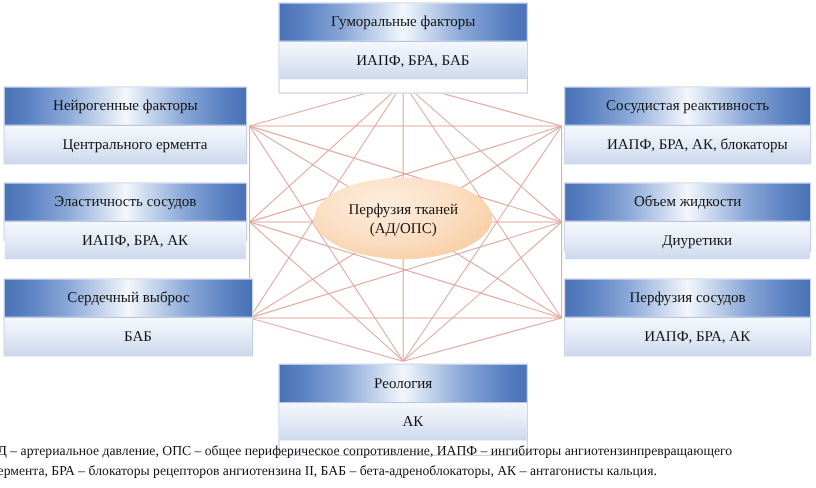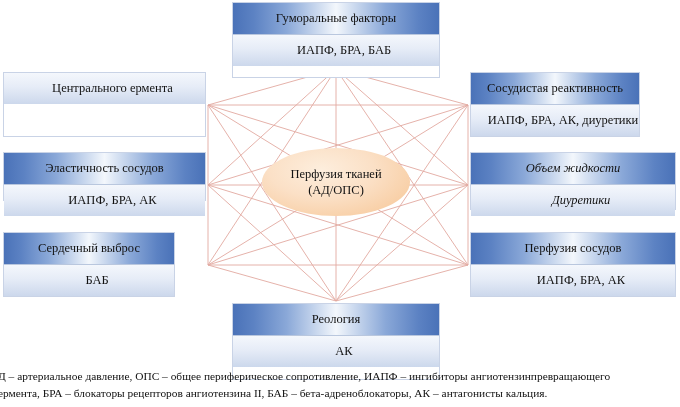--- a/index.html
+++ b/index.html
@@ -48,24 +48,24 @@
     white-space:nowrap;
     padding-left:16px;
   }
 
   
   .n-top{left:232px;top:2px;width:208px;height:76px;}
   .n-bottom{left:232px;top:303px;width:208px;height:77px;}
   
   .n-l1{left:3px;top:72px;width:203px;height:65px;}
   .n-l2{left:3px;top:152px;width:203px;height:49px;}
-  .n-l3{left:3px;top:232px;width:172px;height:65px;}
+  .n-l3{left:3px;top:232px;width:208px;height:65px;}
   
-  .n-r1{left:470px;top:72px;width:170px;height:65px;}
-  .n-r2{left:470px;top:152px;width:206px;height:58px;font-style:italic;}
+  .n-r1{left:470px;top:72px;width:206px;height:65px;}
+  .n-r2{left:470px;top:152px;width:206px;height:58px;}
   .n-r3{left:470px;top:232px;width:206px;height:65px;}
 
   
   #center{
     position:absolute;
     left:262px;top:148px;
     width:148px;height:68px;
     z-index:3;
     border-radius:50%;
     background:radial-gradient(ellipse at 40% 32%,
@@ -123,34 +123,35 @@
         <line x1="468" y1="265" x2="336" y2="301" stroke="#e2a9a0" stroke-width="0.9"></line>
       </g>
   </svg>
 
   <div class="node n-top">
     <div class="hdr">Гуморальные факторы</div>
     <div class="bdy">ИАПФ, БРА, БАБ</div>
   </div>
 
   <div class="node n-l1">
+    <div class="hdr">Нейрогенные факторы</div>
     <div class="bdy">Центрального ермента</div>
   </div>
   <div class="node n-l2">
     <div class="hdr">Эластичность сосудов</div>
     <div class="bdy">ИАПФ, БРА, АК</div>
   </div>
   <div class="node n-l3">
     <div class="hdr">Сердечный выброс</div>
     <div class="bdy">БАБ</div>
   </div>
 
   <div class="node n-r1">
     <div class="hdr">Сосудистая реактивность</div>
-    <div class="bdy">ИАПФ, БРА, АК, диуретики</div>
+    <div class="bdy">ИАПФ, БРА, АК, блокаторы</div>
   </div>
   <div class="node n-r2">
     <div class="hdr">Объем жидкости</div>
     <div class="bdy">Диуретики</div>
   </div>
   <div class="node n-r3">
     <div class="hdr">Перфузия сосудов</div>
     <div class="bdy">ИАПФ, БРА, АК</div>
   </div>
 

